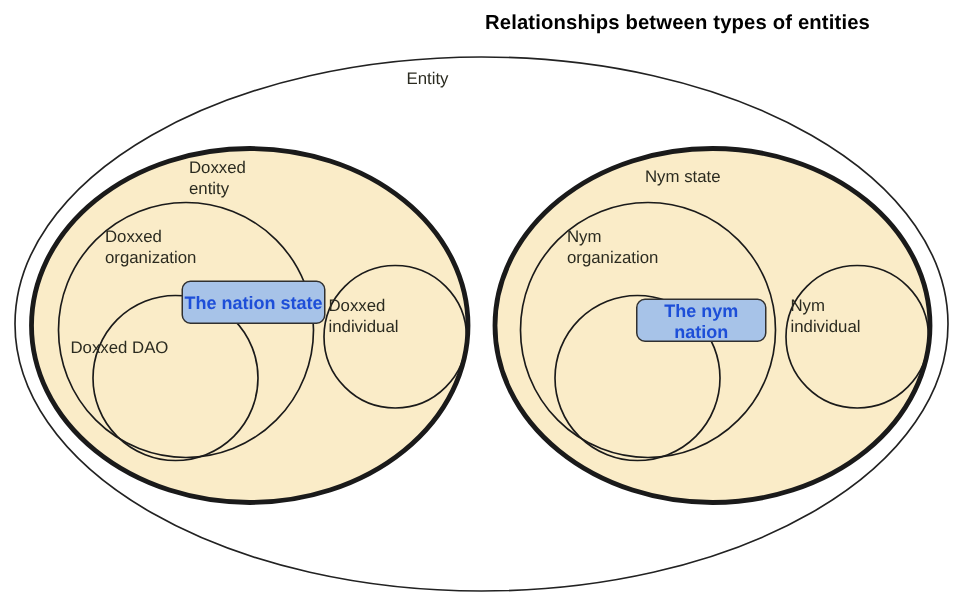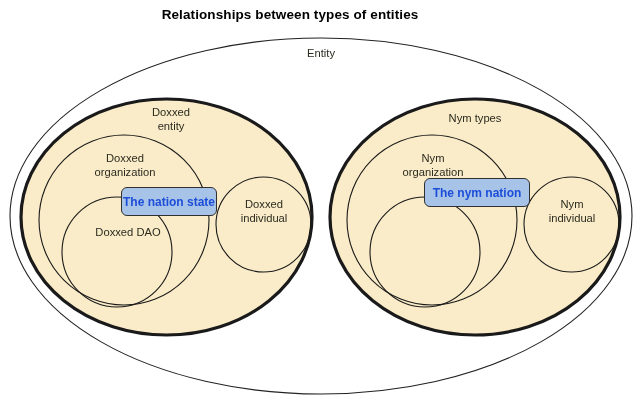--- a/index.html
+++ b/index.html
@@ -13,37 +13,36 @@
     height: 405px;
     background: #ffffff;
     overflow: hidden;
     font-family: "Liberation Sans", sans-serif;
   }
   #title {
     position: absolute;
     left: 0;
     top: 7px;
     width: 580px;
-    text-align: center;
+    text-align: right;
     font-size: 13.5px;
     font-weight: bold;
     color: #000000;
     letter-spacing: 0.1px;
   }
   svg.diagram {
     position: absolute;
     left: 0;
     top: 0;
   }
   .lbl {
     position: absolute;
     color: #2b2b20;
     font-size: 11.2px;
     line-height: 13.5px;
-    text-align: center;
     white-space: pre-line;
     pointer-events: none;
   }
   .nation-lbl {
     position: absolute;
     color: #1d4ed8;
     font-size: 12px;
     font-weight: bold;
     text-align: center;
     width: 100%;
@@ -87,35 +86,35 @@
   </svg>
 
   <div class="lbl" style="left:271px; top:47px; width:100px;">Entity</div>
 
   <div class="lbl" style="left:126px; top:106px; width:90px;">Doxxed
 entity</div>
 
   <div class="lbl" style="left:70px; top:152px; width:110px;">Doxxed
 organization</div>
 
-  <div class="lbl" style="left:78px; top:226px; width:100px;">Doxxed DAO</div>
+  <div class="lbl" style="left:47px; top:226px; width:100px;">Doxxed DAO</div>
 
   <div class="lbl" style="left:219px; top:198px; width:90px;">Doxxed
 individual</div>
 
-  <div class="lbl" style="left:430px; top:112px; width:90px;">Nym types</div>
+  <div class="lbl" style="left:430px; top:112px; width:90px;">Nym state</div>
 
   <div class="lbl" style="left:378px; top:152px; width:110px;">Nym
 organization</div>
 
 
   <div class="lbl" style="left:527px; top:198px; width:90px;">Nym
 individual</div>
 
   <div class="nation-box" style="left:121px; top:187px; width:96px; height:29px;">
     <div class="nation-lbl">The nation state</div>
   </div>
 
-  <div class="nation-box" style="left:424px; top:178px; width:106px; height:29px;">
+  <div class="nation-box" style="left:424px; top:199px; width:87px; height:29px;">
     <div class="nation-lbl">The nym nation</div>
   </div>
 
 </div>
 
 </body></html>

